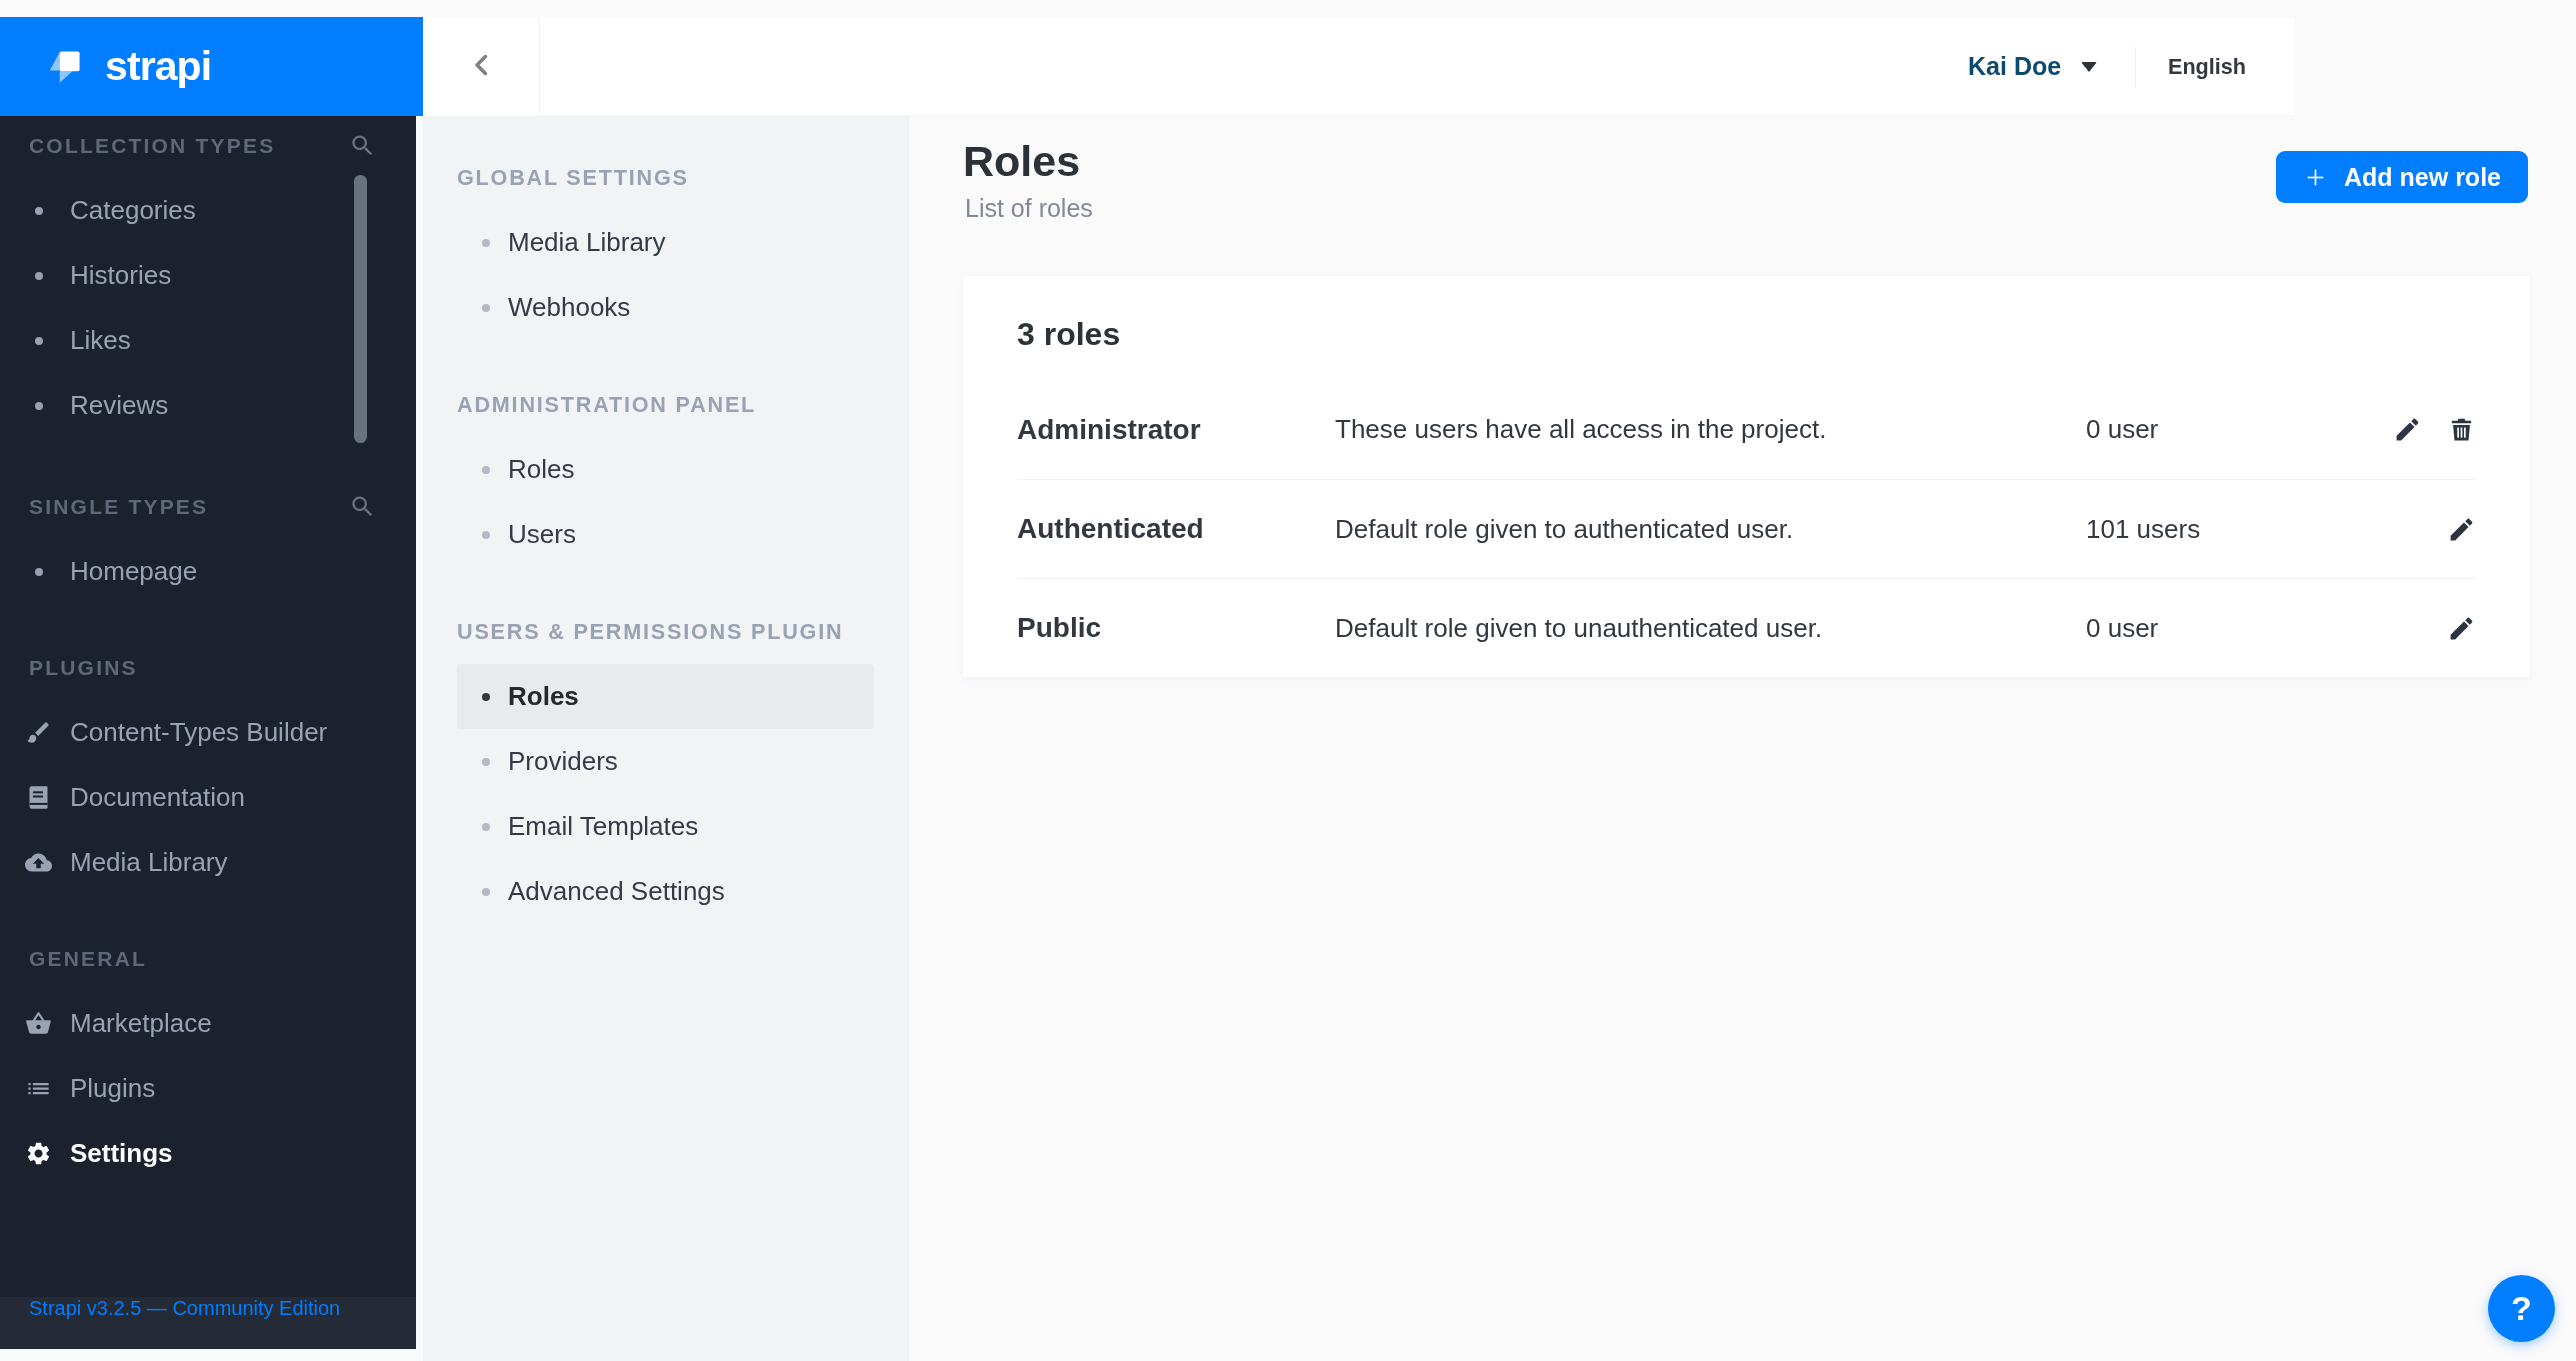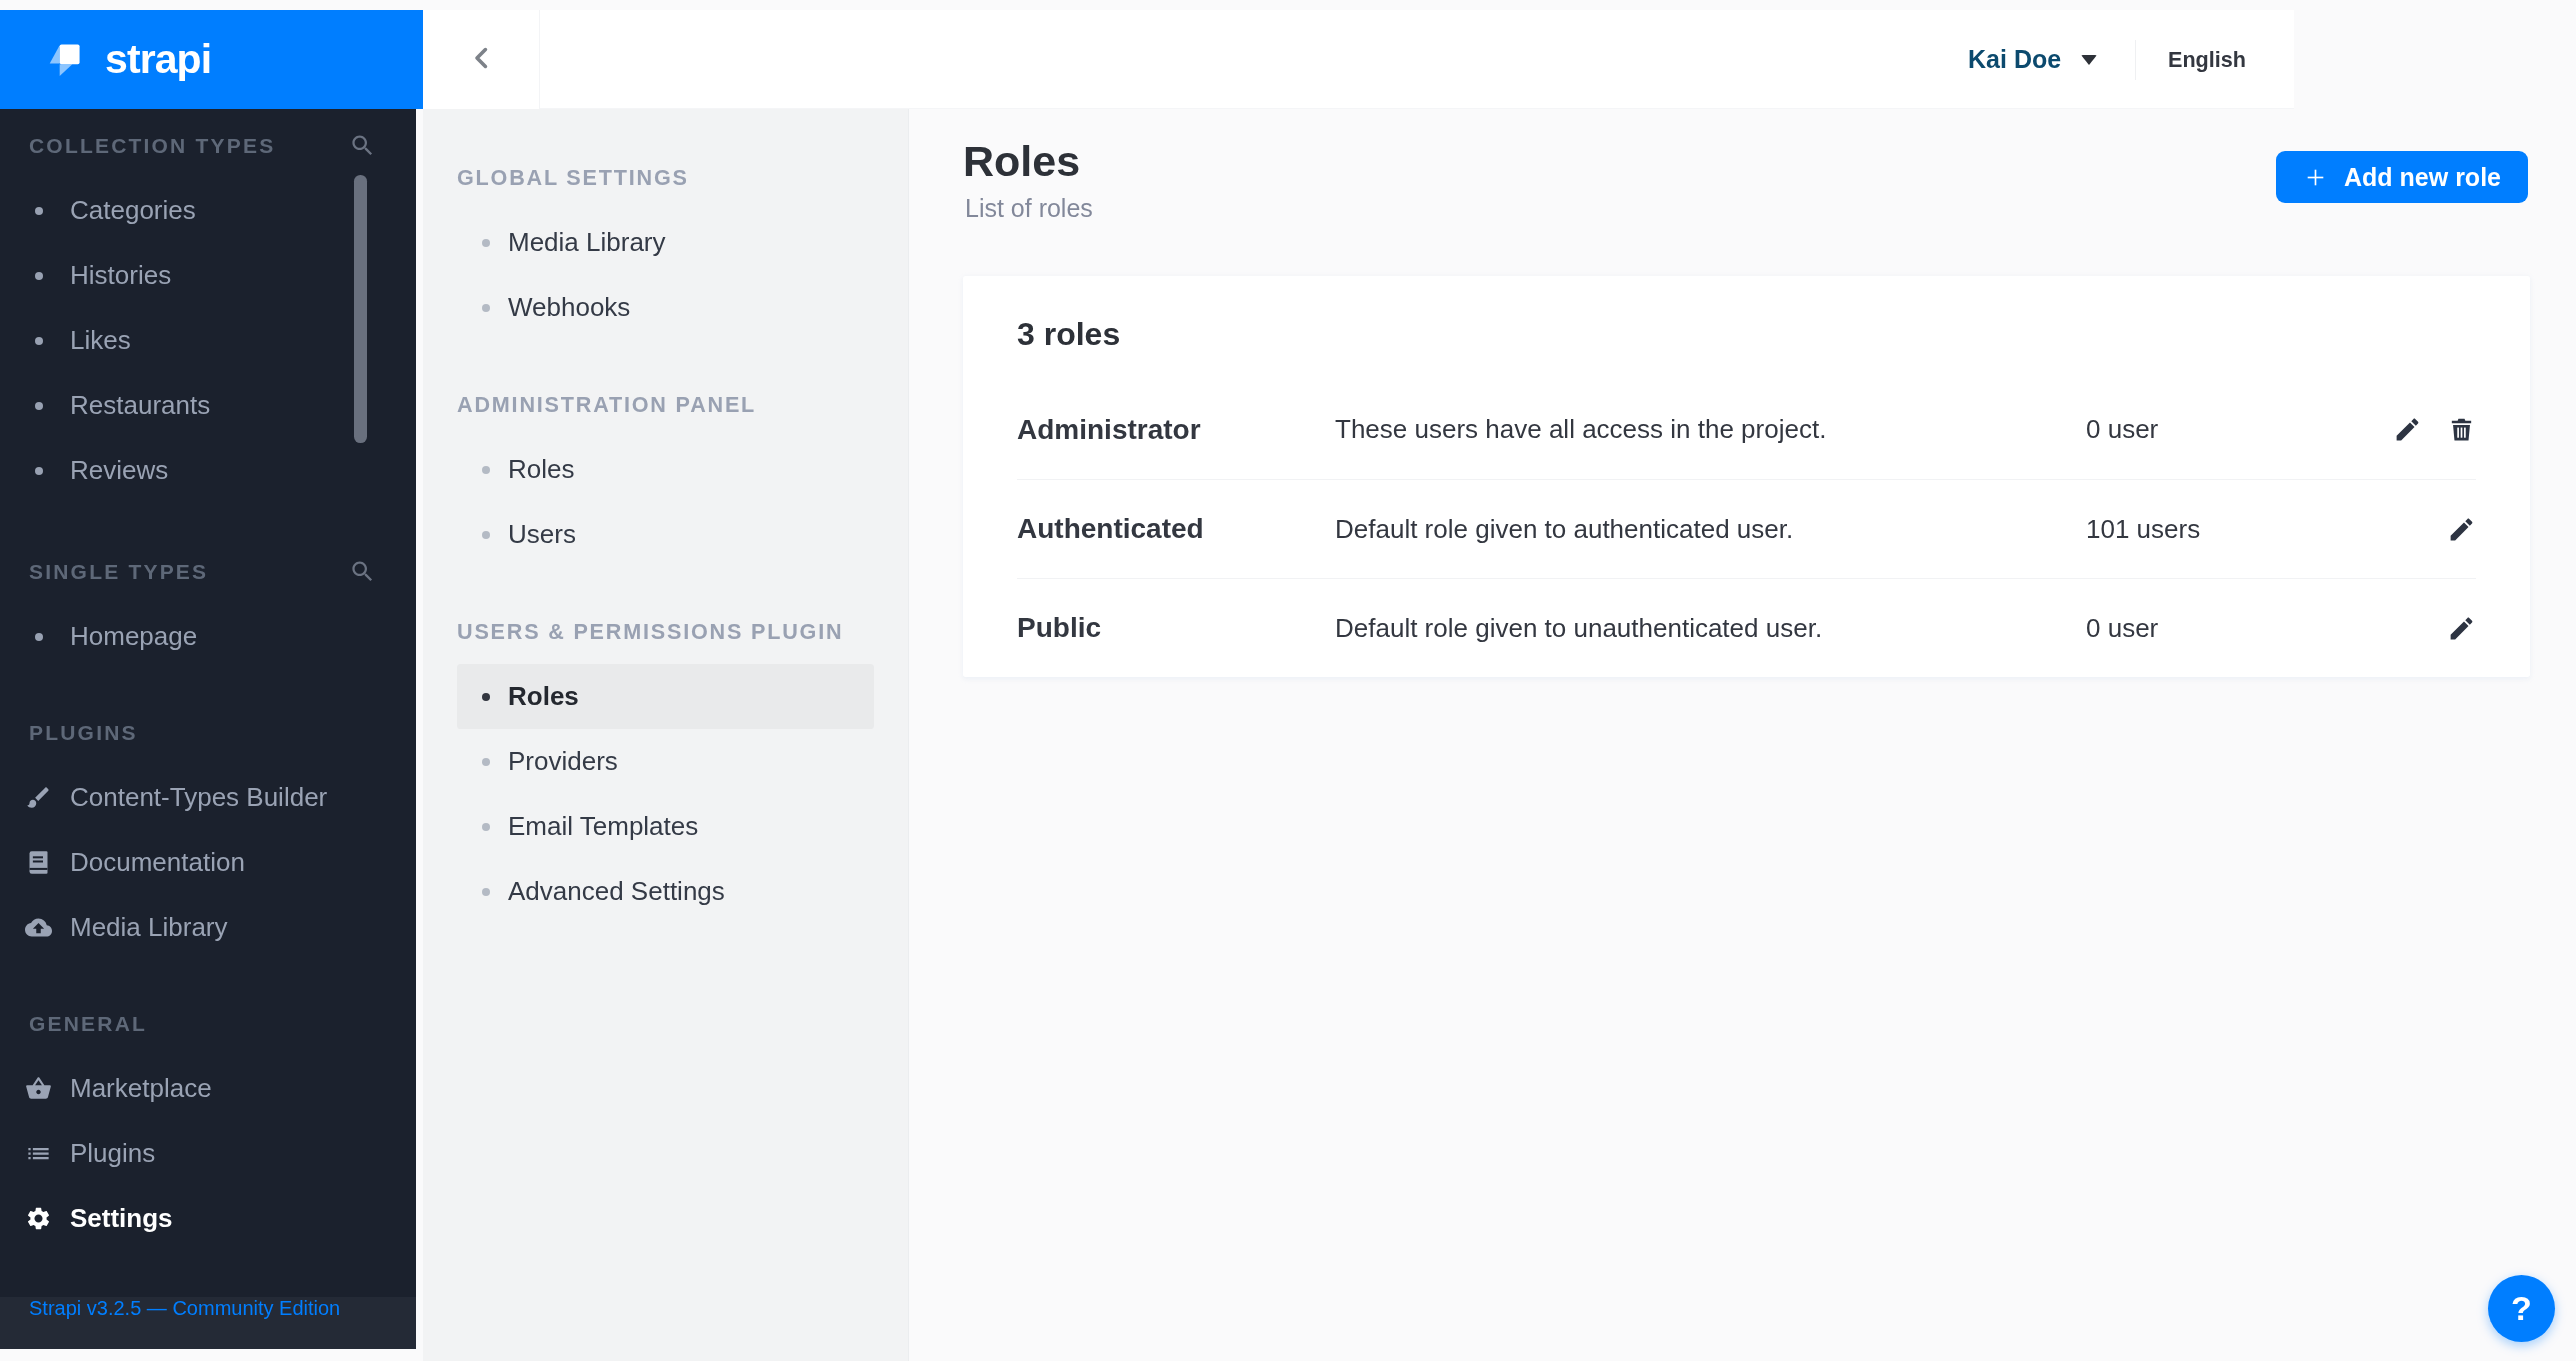--- a/index.html
+++ b/index.html
@@ -5,21 +5,21 @@
   * { margin:0; padding:0; box-sizing:border-box; }
   html,body { width:2576px; height:1361px; }
   body {
     position:relative; overflow:hidden;
     background:#fafafb;
     font-family:"Liberation Sans", sans-serif;
     color:#333740;
   }
   
   .top-header {
-    position:absolute; left:0; top:10px; width:2294px; height:99px;
+    position:absolute; left:0; top:17px; width:2294px; height:99px;
     background:#ffffff; border-bottom:0.9px solid #f4f5f7; z-index:5;
   }
   .logo-block {
     position:absolute; left:0; top:0; width:423px; height:99px;
     background:#007eff; display:flex; align-items:center; padding-left:47px;
   }
   .logo-mark { margin-right:20px; }
   .logo-text { color:#fff; font-size:41px; font-weight:bold; letter-spacing:-0.9px; }
   .back-btn {
     position:absolute; left:423px; top:0; width:117px; height:99px;
@@ -177,26 +177,20 @@
     <span class="ls-slot">
         <span class="bullet-dark"></span>
       </span>
     <span class="ls-label">Histories</span>
   </div>
   <div class="ls-row">
     <span class="ls-slot">
         <span class="bullet-dark"></span>
       </span>
     <span class="ls-label">Likes</span>
-  </div>
-  <div class="ls-row">
-    <span class="ls-slot">
-        <span class="bullet-dark"></span>
-      </span>
-    <span class="ls-label">Restaurants</span>
   </div>
   <div class="ls-row">
     <span class="ls-slot">
         <span class="bullet-dark"></span>
       </span>
     <span class="ls-label">Reviews</span>
   </div>
 
   <div class="ls-spacer" style="height:36px;"></div>
   <div class="ls-header">

